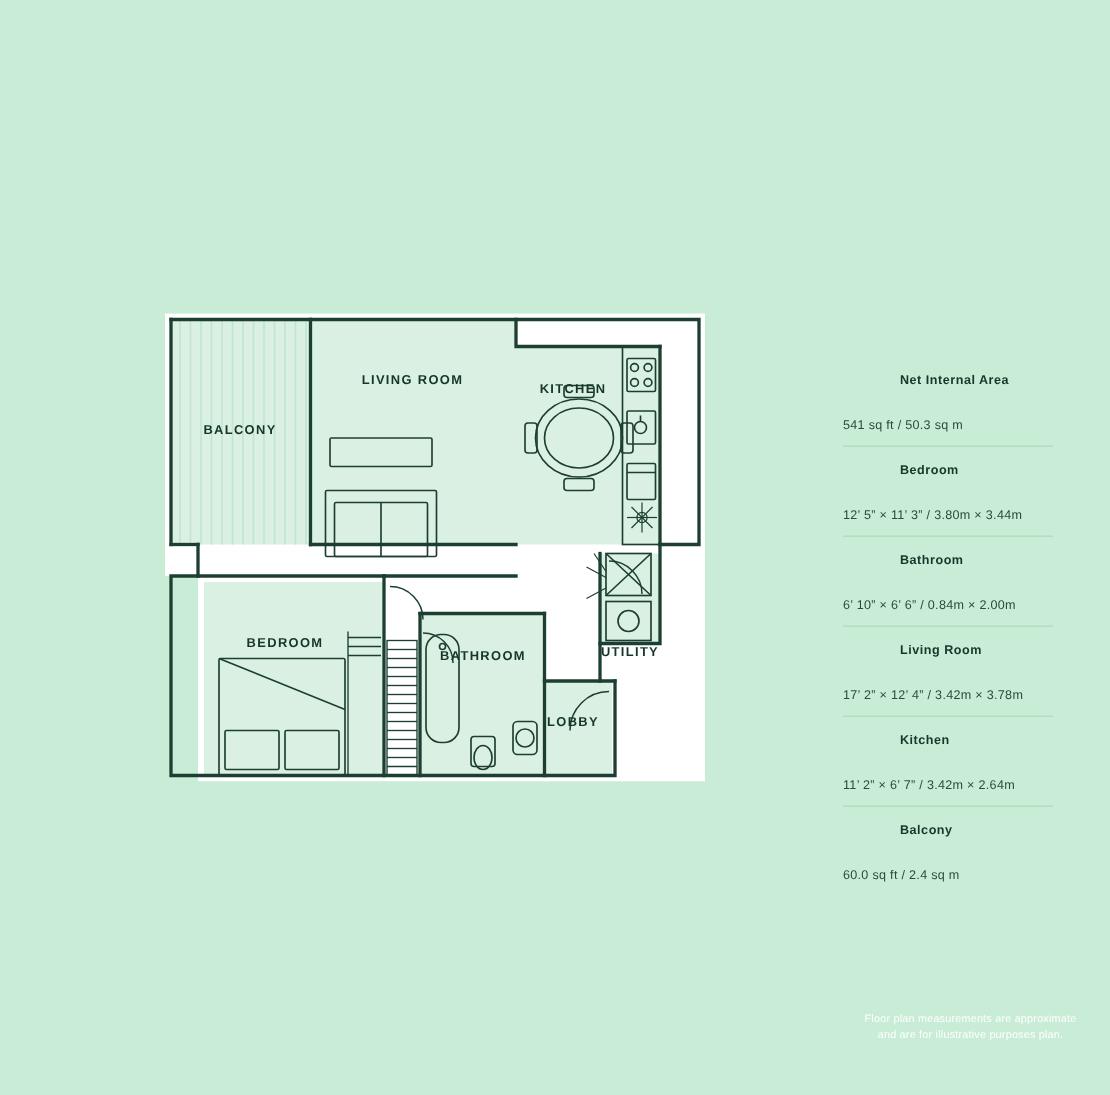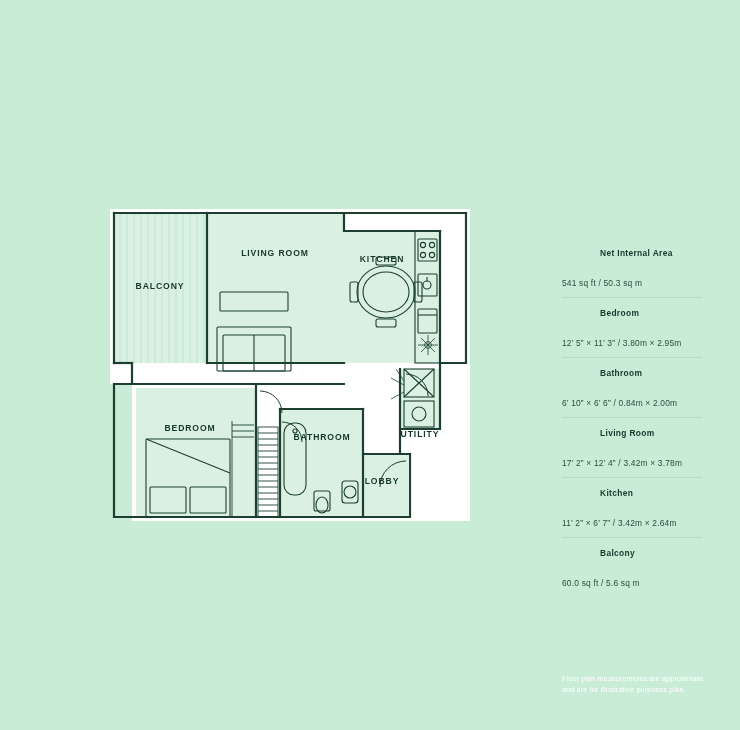--- a/index.html
+++ b/index.html
@@ -67,21 +67,21 @@
   #footnote {
     position: absolute;
     left: 562px;
     top: 674px;
     width: 170px;
     font-size: 7.2px;
     line-height: 1.5;
     color: #ffffff;
     letter-spacing: 0.15px;
   }
-  #footnote div { white-space: nowrap; }
+  #footnote div { white-space: nowrap; text-align: center; }
 </style>
 </head>
 <body>
 
 <div id="floorplan-wrap">
   <svg id="floorplan-svg" width="360" height="312" viewBox="0 0 360 312" xmlns="http://www.w3.org/2000/svg">
 
     <g>
       <path d="M0,0 H360 V0 H360 V312 H272 V312 H272 V175 H22 V175 H22 V0 Z
                M0,0 V175 H22 V0 Z" fill="#ffffff"></path>
@@ -281,41 +281,41 @@
 
 <div id="spec-panel">
 
   <div class="spec-item">
     <div class="spec-title">Net Internal Area</div>
     <div class="spec-value">541 sq ft / 50.3 sq m</div>
   </div>
 
   <div class="spec-item">
     <div class="spec-title">Bedroom</div>
-    <div class="spec-value">12’ 5” × 11’ 3” / 3.80m × 2.95m</div>
+    <div class="spec-value">12’ 5” × 11’ 3” / 3.80m × 3.44m</div>
   </div>
 
   <div class="spec-item">
     <div class="spec-title">Bathroom</div>
     <div class="spec-value">6’ 10” × 6’ 6” / 0.84m × 2.00m</div>
   </div>
 
   <div class="spec-item">
     <div class="spec-title">Living Room</div>
     <div class="spec-value">17’ 2” × 12’ 4” / 3.42m × 3.78m</div>
   </div>
 
   <div class="spec-item">
     <div class="spec-title">Kitchen</div>
     <div class="spec-value">11’ 2” × 6’ 7” / 3.42m × 2.64m</div>
   </div>
 
   <div class="spec-item">
     <div class="spec-title">Balcony</div>
-    <div class="spec-value">60.0 sq ft / 5.6 sq m</div>
+    <div class="spec-value">60.0 sq ft / 2.4 sq m</div>
   </div>
 
 </div>
 
 <div id="footnote">
   <div>Floor plan measurements are approximate</div>
   <div>and are for illustrative purposes plan.</div>
 </div>
 
 </body></html>

